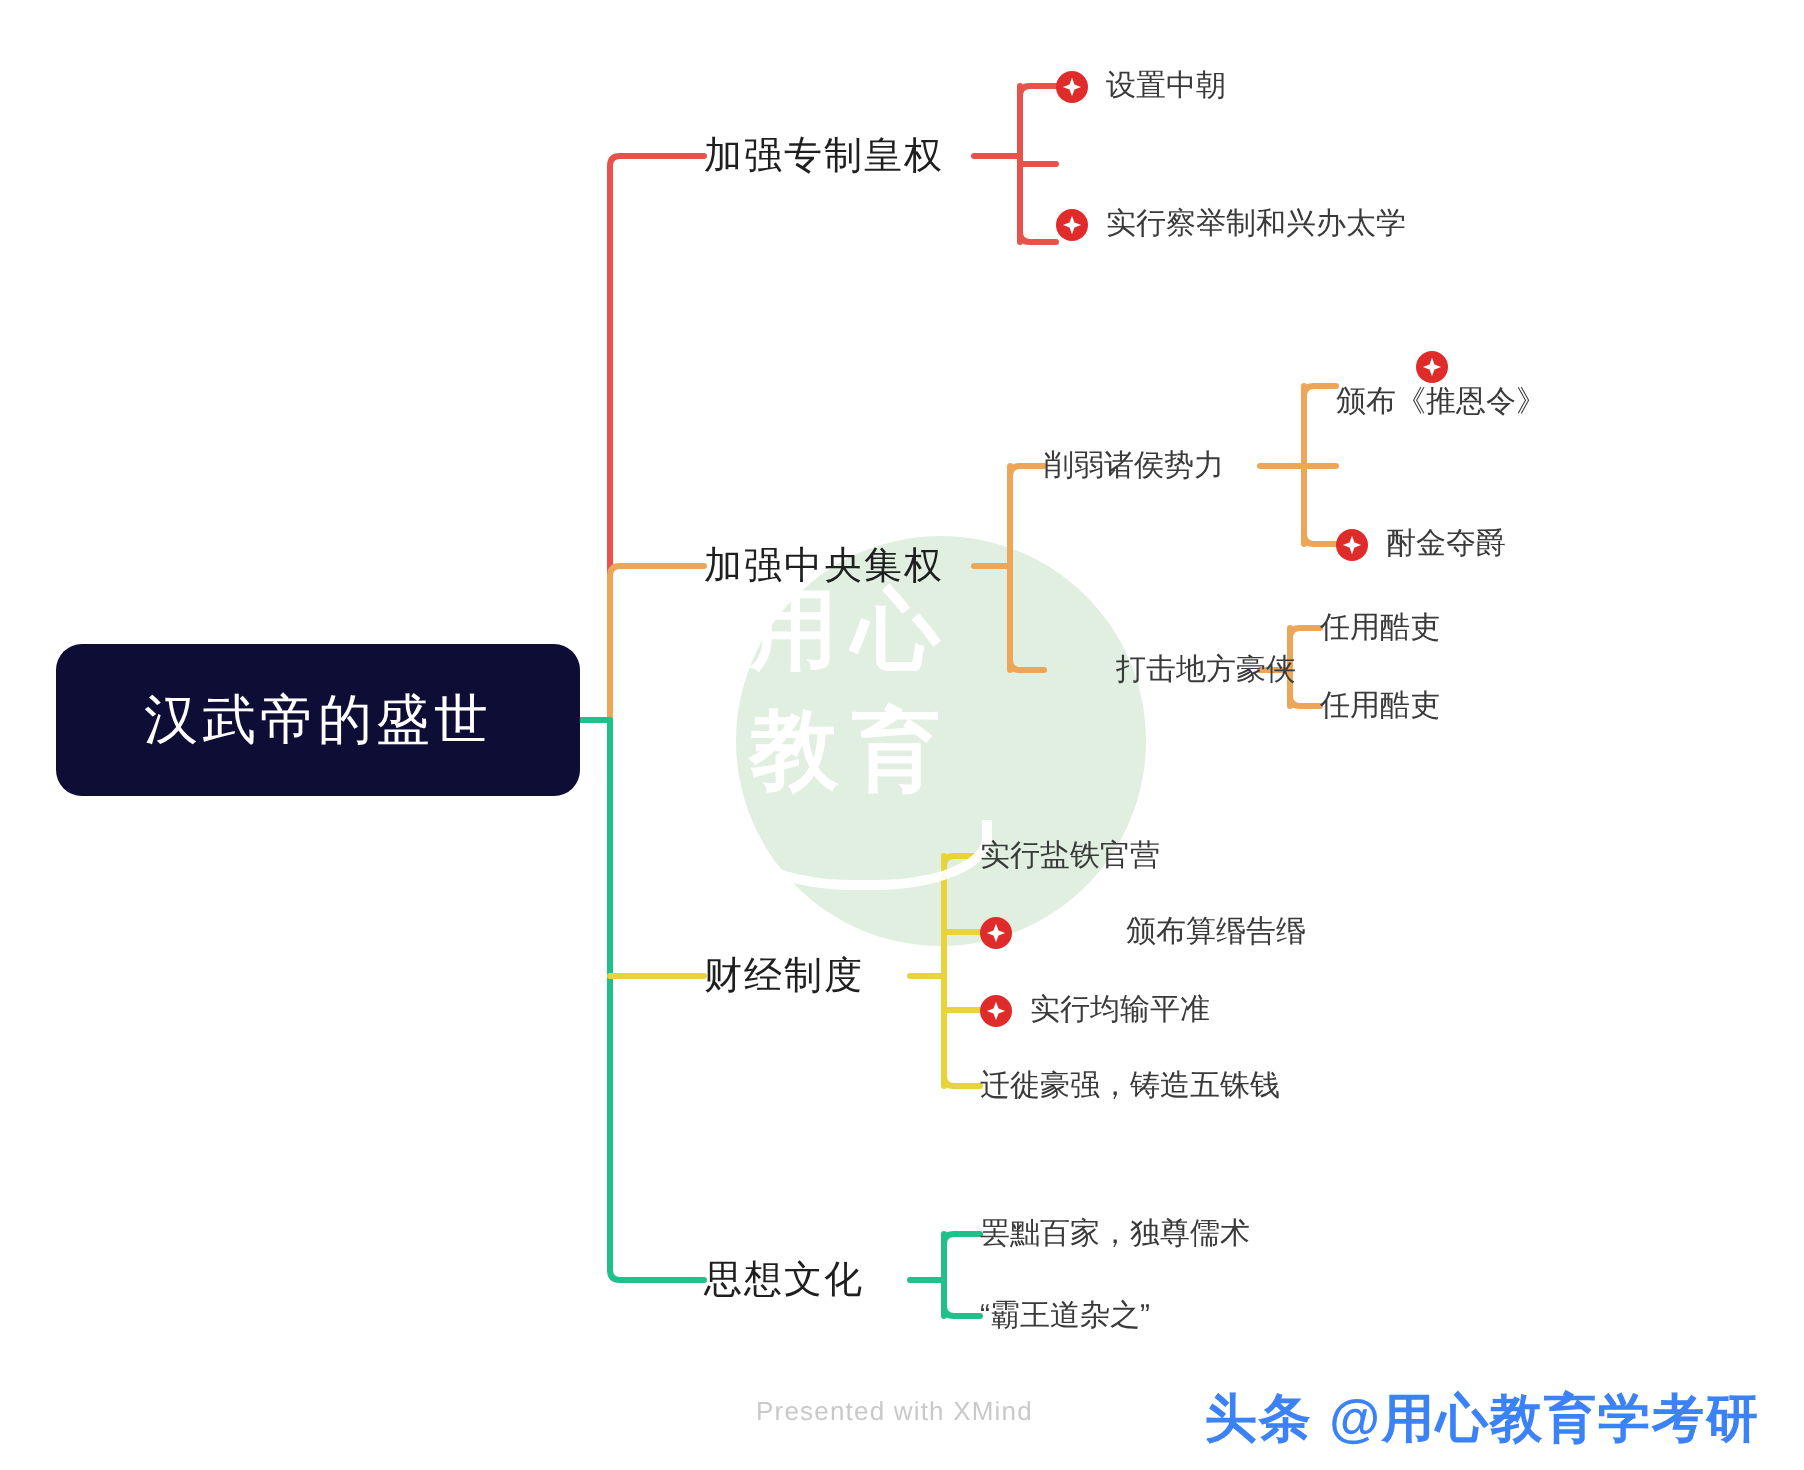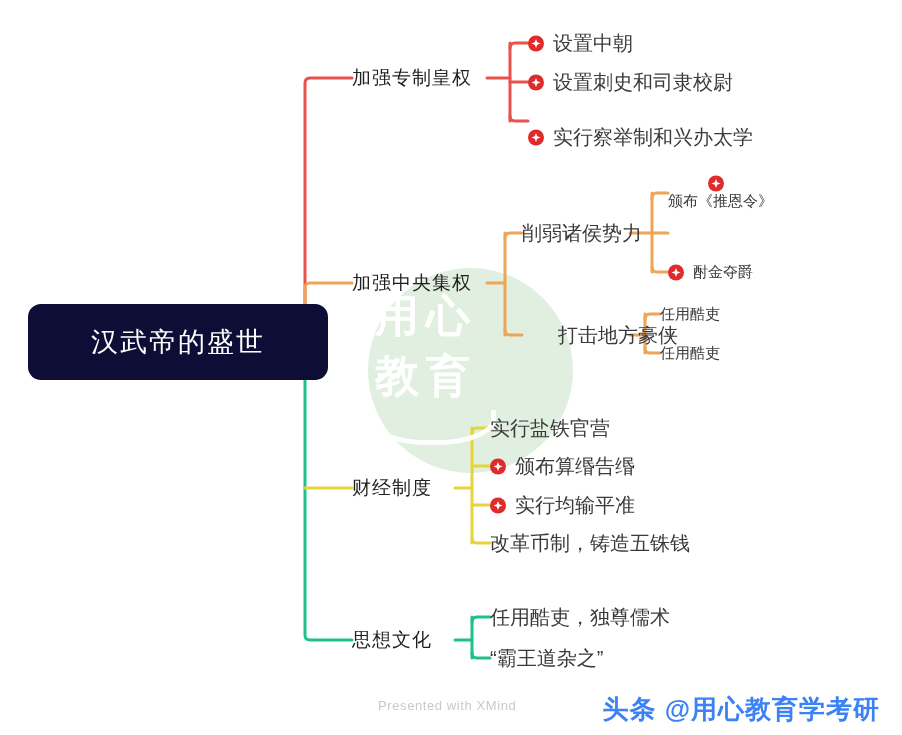--- a/index.html
+++ b/index.html
@@ -73,22 +73,22 @@
     height: 30px;
     border: 5px solid #ffffff;
     border-top: none;
     border-radius: 0 0 58px 58px / 0 0 26px 26px;
     opacity: 0.95;
   }
   
   .root-node {
     position: absolute;
     left: 28px;
-    top: 304px;
-    width: 300px;
+    top: 322px;
+    width: 262px;
     height: 76px;
     background: #0d0d35;
     border-radius: 13px;
     display: flex;
     align-items: center;
     justify-content: center;
     z-index: 4;
   }
   .root-node span {
     color: #ffffff;
@@ -107,21 +107,21 @@
   }
   .node .txt {
     color: #2b2b2b;
   }
   .lvl1 .txt {
     font-size: 19px;
     color: #1f1f1f;
     letter-spacing: 1px;
   }
   .lvl2 .txt {
-    font-size: 20px;
+    font-size: 15px;
     color: #3a3a3a;
   }
   .lvl3 .txt {
     font-size: 15px;
     color: #3a3a3a;
   }
   
   .star-icon {
     width: 16px;
     height: 16px;
@@ -224,29 +224,21 @@
     <span class="txt">加强专制皇权</span>
   </div>
   <div class="node lvl2" style="left:528px; top:43px;">
     <span class="star-icon">
         <svg viewBox="0 0 24 24">
           <path fill="#ffffff" d="M12 1 L15 9 L23 12 L15 15 L12 23 L9 15 L1 12 L9 9 Z"></path>
         </svg>
       </span>
     <span class="txt">设置中朝</span>
   </div>
-  <div class="node lvl2" style="left:528px; top:82px;">
-    <span class="star-icon">
-        <svg viewBox="0 0 24 24">
-          <path fill="#ffffff" d="M12 1 L15 9 L23 12 L15 15 L12 23 L9 15 L1 12 L9 9 Z"></path>
-        </svg>
-      </span>
-    <span class="txt">设置刺史和司隶校尉</span>
-  </div>
-  <div class="node lvl2" style="left:528px; top:137px;">
+  <div class="node lvl2" style="left:528px; top:112px;">
     <span class="star-icon">
         <svg viewBox="0 0 24 24">
           <path fill="#ffffff" d="M12 1 L15 9 L23 12 L15 15 L12 23 L9 15 L1 12 L9 9 Z"></path>
         </svg>
       </span>
     <span class="txt">实行察举制和兴办太学</span>
   </div>
 
   <div class="node lvl1" style="left:352px; top:283px;">
     <span class="txt">加强中央集权</span>
@@ -279,45 +271,45 @@
   <div class="node lvl3" style="left:660px; top:353px;">
     <span class="txt">任用酷吏</span>
   </div>
 
   <div class="node lvl1" style="left:352px; top:488px;">
     <span class="txt">财经制度</span>
   </div>
   <div class="node lvl2" style="left:490px; top:428px;">
     <span class="txt">实行盐铁官营</span>
   </div>
-  <div class="node lvl2" style="left:490px; top:466px;">
+  <div class="node lvl2" style="left:490px; top:466px;gap:48px;">
     <span class="star-icon">
         <svg viewBox="0 0 24 24">
           <path fill="#ffffff" d="M12 1 L15 9 L23 12 L15 15 L12 23 L9 15 L1 12 L9 9 Z"></path>
         </svg>
       </span>
     <span class="txt">颁布算缗告缗</span>
   </div>
   <div class="node lvl2" style="left:490px; top:505px;">
     <span class="star-icon">
         <svg viewBox="0 0 24 24">
           <path fill="#ffffff" d="M12 1 L15 9 L23 12 L15 15 L12 23 L9 15 L1 12 L9 9 Z"></path>
         </svg>
       </span>
     <span class="txt">实行均输平准</span>
   </div>
   <div class="node lvl2" style="left:490px; top:543px;">
-    <span class="txt">改革币制，铸造五铢钱</span>
+    <span class="txt">迁徙豪强，铸造五铢钱</span>
   </div>
 
   <div class="node lvl1" style="left:352px; top:640px;align-items:center;">
     <span class="txt">思想文化</span>
   </div>
   <div class="node lvl2" style="left:490px; top:617px;">
-    <span class="txt">任用酷吏，独尊儒术</span>
+    <span class="txt">罢黜百家，独尊儒术</span>
   </div>
   <div class="node lvl2" style="left:490px; top:658px;">
     <span class="txt">“霸王道杂之”</span>
   </div>
 
   <div class="xmind-credit">Presented with XMind</div>
   <div class="brand">头条 @用心教育学考研</div>
 
 </div>
 

